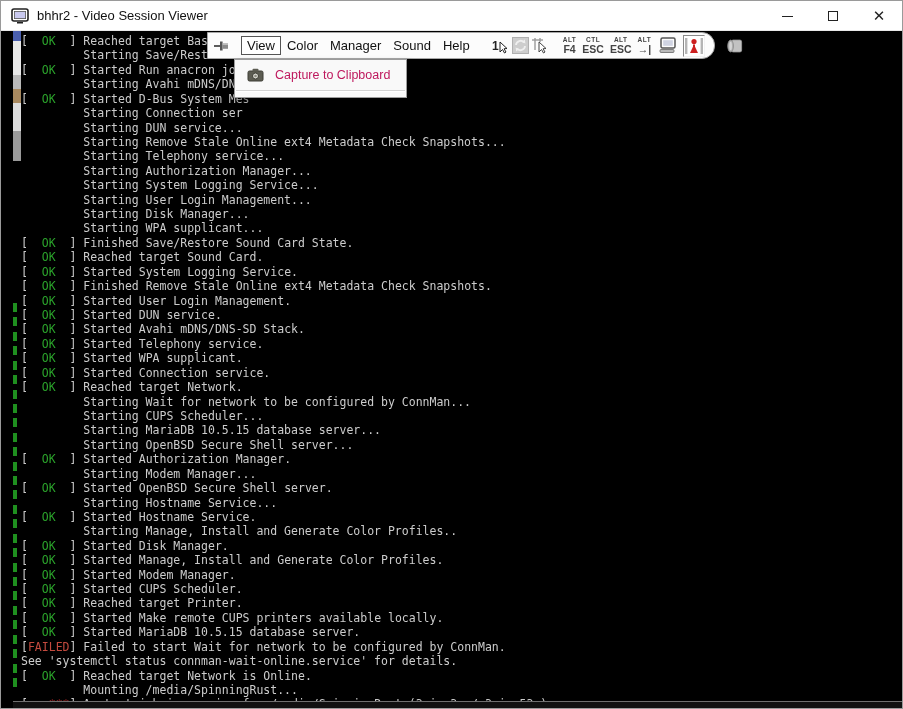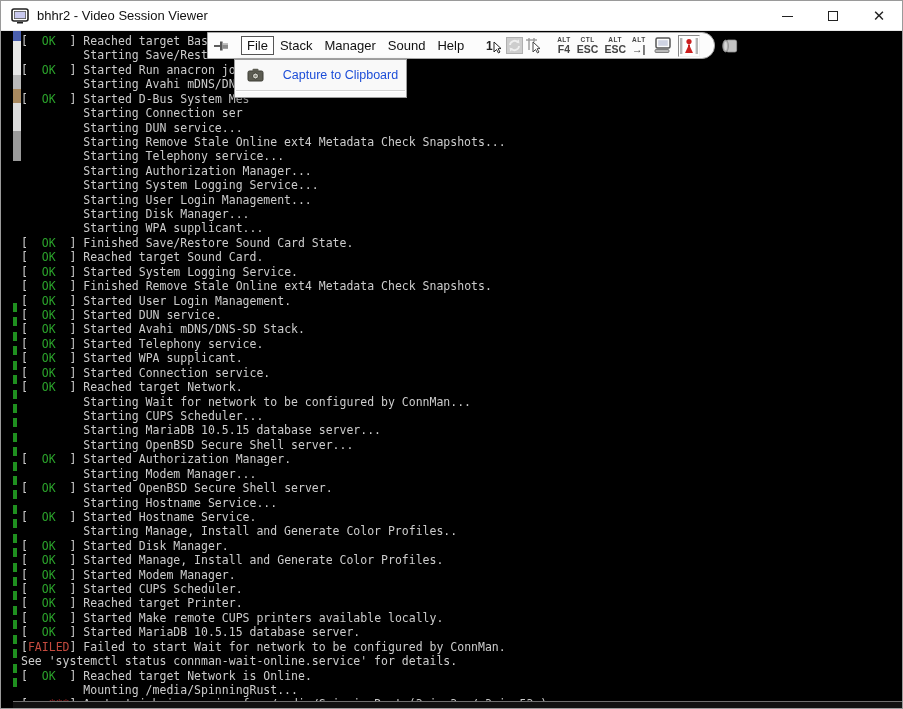--- a/index.html
+++ b/index.html
@@ -58,21 +58,21 @@
   .keybtn .key { font-size:10.5px; font-weight:bold; margin-top:1px; }
   .user-frame { border:1px solid; border-color:#8a8a8a #f2f2f2 #f2f2f2 #8a8a8a; background:#fff;
                 width:24px; height:22px; display:flex; align-items:center; justify-content:center; }
   
   .dropdown {
     position:absolute; left:233px; top:58px; width:173px;
     background:#f9f9f9; border:1px solid #9c9c9c;
     box-shadow:3px 3px 5px rgba(0,0,0,0.55);
     z-index:6; padding:2px 0;
   }
-  .dd-item { height:25px; display:flex; align-items:center; font-size:12.5px; color:#1d4ed8; cursor:default;text-align:center; }
+  .dd-item { height:25px; display:flex; align-items:center; font-size:12.5px; color:#be185d; cursor:default; }
   .dd-icon { width:40px; display:flex; justify-content:center; }
   .dd-sep { border-top:1px solid #d2d2d2; border-bottom:1px solid #ffffff; margin:3px 1px; }
   .dd-label { flex:1; }
 </style>
 </head>
 <body>
 
 <div class="window">
 
   <div class="titlebar">
@@ -148,22 +148,22 @@
     <div class="tb-icon">
       <svg width="17" height="14" viewBox="0 0 17 14">
         <line x1="1" y1="7" x2="7" y2="7" stroke="#333" stroke-width="1.6"></line>
         <rect x="7" y="2.5" width="2.6" height="9" fill="#555"></rect>
         <rect x="9.6" y="4.2" width="5.4" height="5.6" fill="#8a8a8a"></rect>
         <rect x="9.6" y="4.2" width="5.4" height="1.6" fill="#c9c9c9"></rect>
       </svg>
     </div>
     <div class="tb-sep"></div>
 
-    <span class="tb-menu open">File</span>
-    <span class="tb-menu">Stack</span>
+    <span class="tb-menu open">View</span>
+    <span class="tb-menu">Color</span>
     <span class="tb-menu">Manager</span>
     <span class="tb-menu">Sound</span>
     <span class="tb-menu">Help</span>
 
     <div class="tb-sep" style="margin-left:10px;"></div>
 
     <div class="tb-icon">
       <svg width="18" height="16" viewBox="0 0 18 16">
         <text x="0" y="12" font-size="12" font-weight="bold" fill="#222" font-family="Liberation Sans, sans-serif">1</text>
         <polygon points="8,4 8,14 10.5,11.5 12.5,15 14,14 12,10.8 15,10.5" fill="#fff" stroke="#222" stroke-width="1"></polygon>

